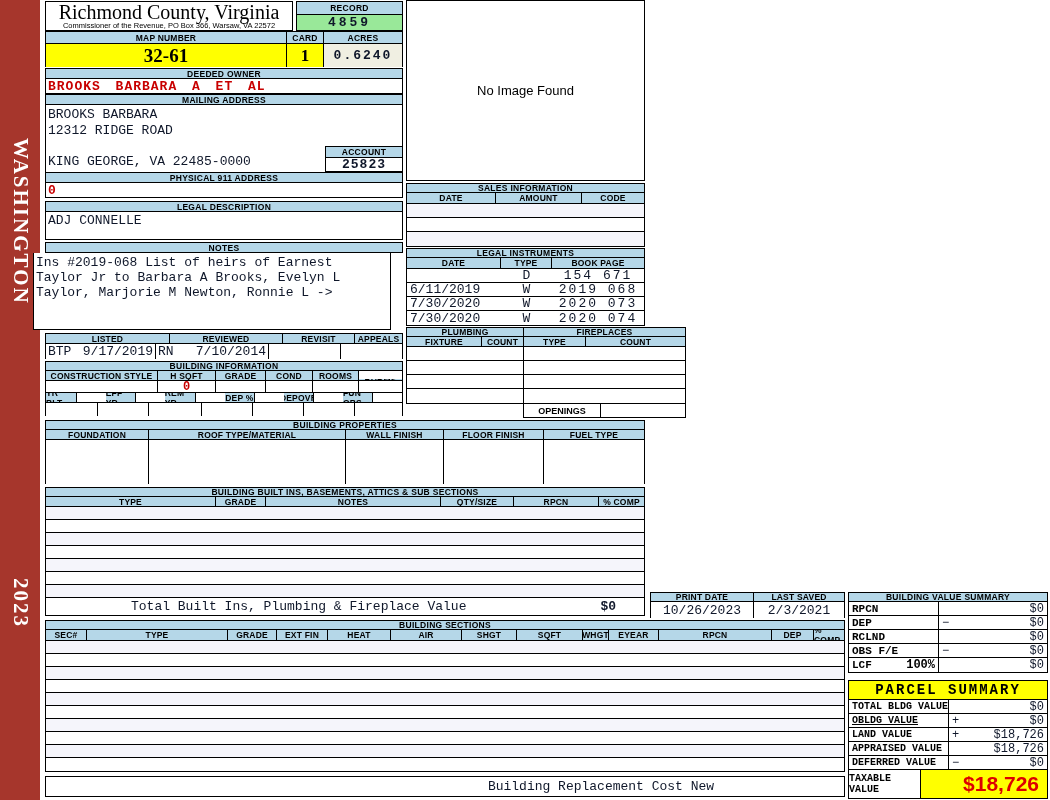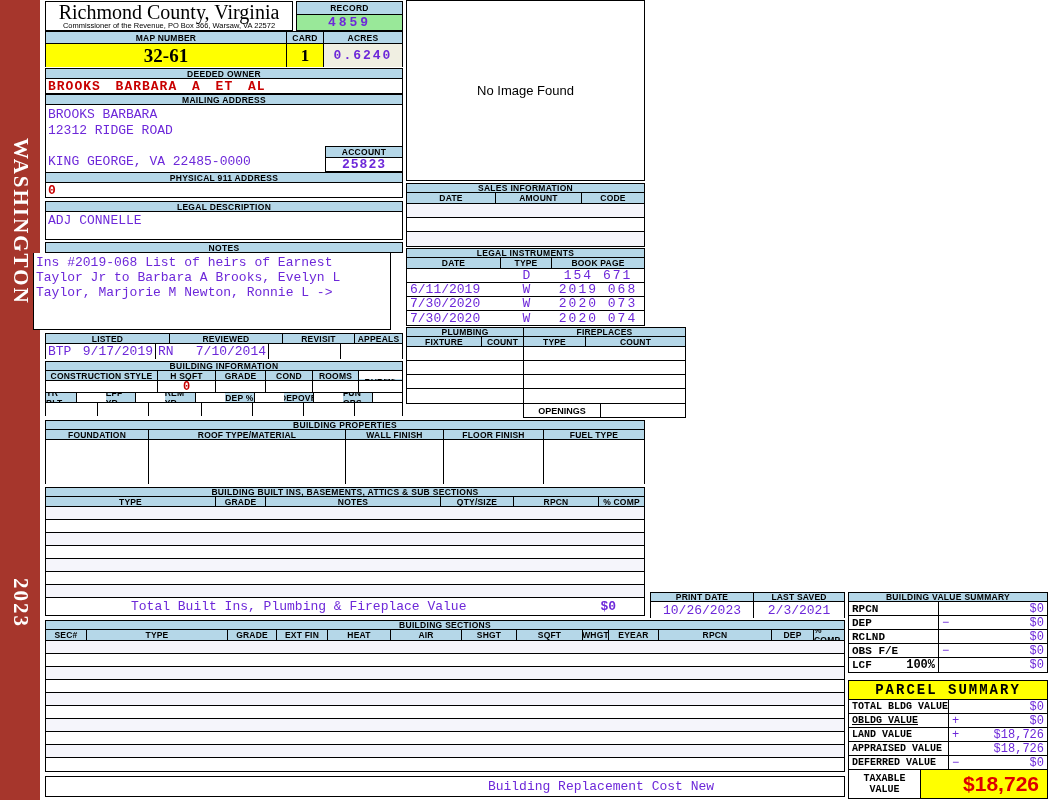--- a/index.html
+++ b/index.html
@@ -1,20 +1,20 @@
 <!DOCTYPE html>
 <html><head>
 <meta charset="utf-8">
 <style>
   * { margin:0; padding:0; box-sizing:border-box; }
   html,body { background:#fff; }
   body { font-family:"Liberation Sans",sans-serif; }
   #page { position:relative; width:1050px; height:800px; background:#fff; overflow:hidden; }
   .abs { position:absolute; }
-  .mono { font-family:"Liberation Mono","DejaVu Sans Mono",monospace; font-size:13px; color:#6d28d9; }
+  .mono { font-family:"Liberation Mono","DejaVu Sans Mono",monospace; font-size:13px; color:#0f172a; }
   .bar { background:#B5D7E8; border:1px solid #000; font-weight:bold; font-size:8.5px; letter-spacing:0.3px;
          display:flex; align-items:center; justify-content:center; color:#000; }
   .tbl { border:1px solid #000; border-top:none; background:#fff; }
   .row { display:flex; border-bottom:1px solid #000; }
   .row:last-child { border-bottom:none; }
   .c { border-right:1px solid #000; display:flex; align-items:center; justify-content:center; overflow:hidden; }
   .c:last-child { border-right:none; }
   .hc { background:#B5D7E8; font-weight:bold; font-size:8.5px; letter-spacing:0.2px; }
   .lav { background:#F5F5FB; }
   .red { color:#C80000; font-weight:bold; }
@@ -394,19 +394,19 @@
         </div>
       </div>
       <div class="row" style="height:14px;">
         <div class="c left" style="width:100px;font-family:Liberation Mono, monospace;font-size:10px;font-weight:bold;">DEFERRED VALUE</div>
         <div class="c mono" style="flex:1;justify-content:space-between;padding:0 3px;font-size:12px;">
           <span>−</span>
           <span>$0</span>
         </div>
       </div>
       <div class="row" style="height:28px;">
-        <div class="c" style="width:72px;font-family:'Liberation Mono','DejaVu Sans Mono',monospace;font-size:10px;font-weight:bold;text-align:center;line-height:11px;white-space:pre-line;"><span>TAXABLE VALUE</span></div>
+        <div class="c" style="width:72px;font-family:'Liberation Mono','DejaVu Sans Mono',monospace;font-size:10px;font-weight:bold;text-align:left;line-height:11px;white-space:pre-line;"><span>TAXABLE VALUE</span></div>
         <div class="c" style="flex:1;background:#FFFF00;justify-content:flex-end;padding-right:8px;font-weight:bold;font-size:21px;color:#DD0000;">$18,726</div>
       </div>
     </div>
   </div>
 
 </div>
 
 </body></html>

